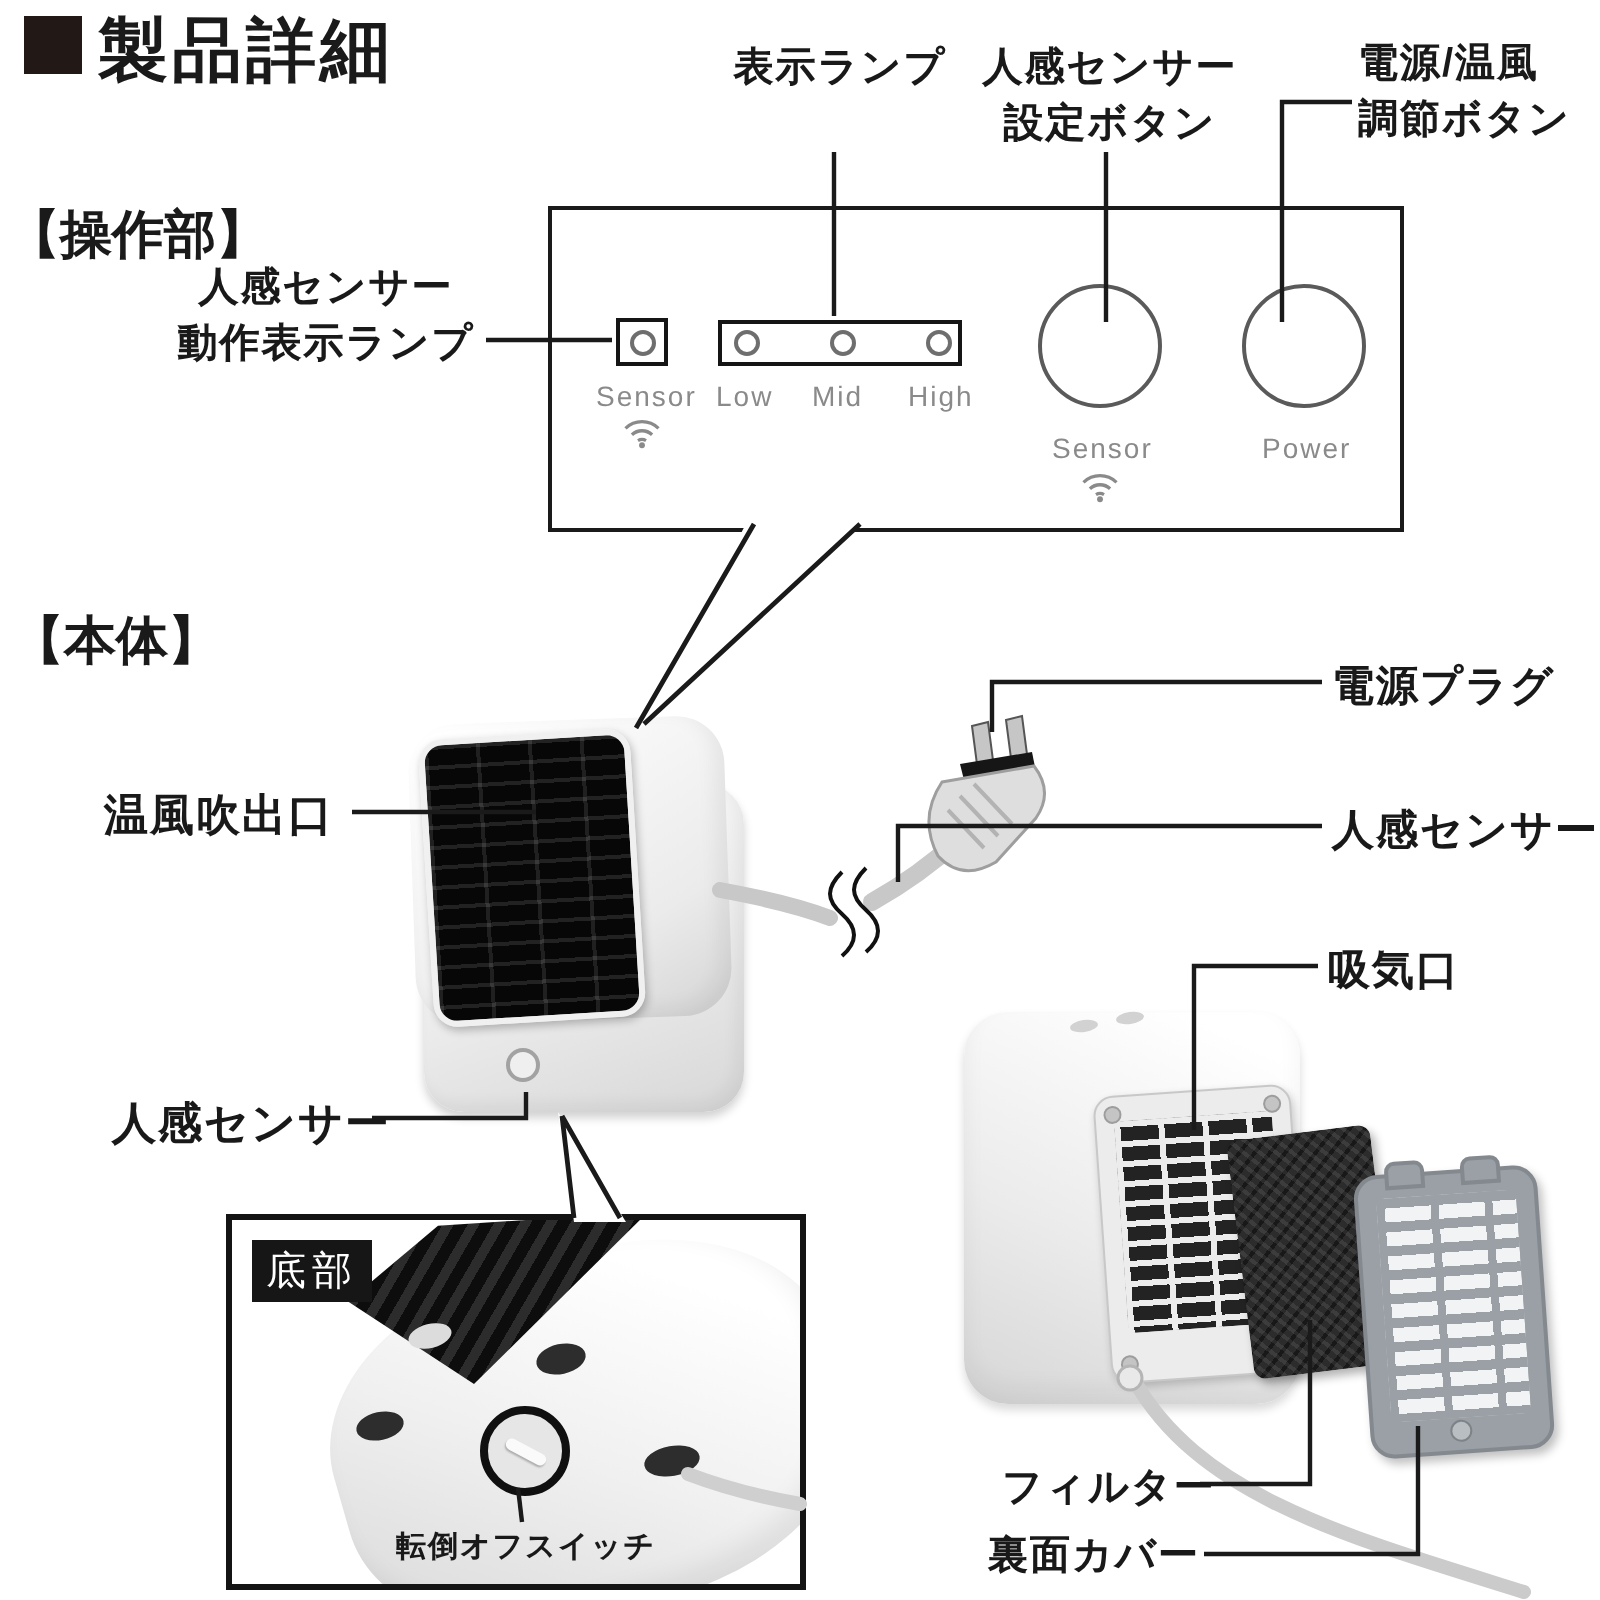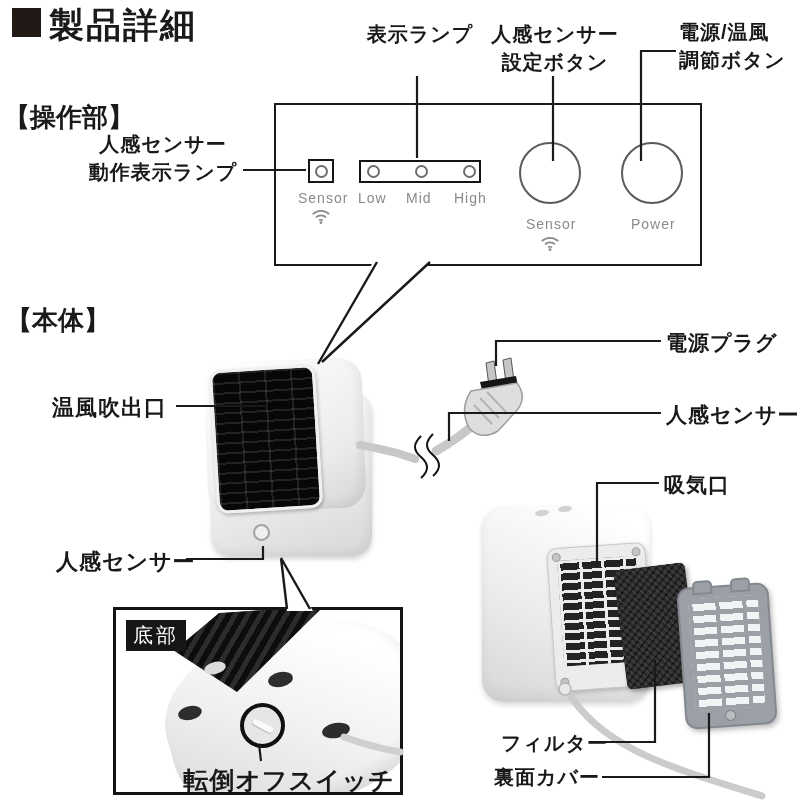--- a/index.html
+++ b/index.html
@@ -126,21 +126,21 @@
   <div class="abs" style="left:88px;top:52px;width:22px;height:12px;border-radius:50%;background:#dcdcdc;transform:rotate(-14deg);"></div>
   <div class="abs foot" style="left:152px;top:62px;width:25px;height:15px;transform:rotate(-12deg);"></div>
   <div class="abs foot" style="left:62px;top:96px;width:24px;height:14px;transform:rotate(-12deg);"></div>
   <div class="abs foot" style="left:206px;top:113px;width:28px;height:15px;transform:rotate(-10deg);"></div>
   <div class="abs ring" style="left:124px;top:93px;width:45px;height:45px;">
     <div class="abs slash" style="left:8px;top:16px;width:22px;height:6px;transform:rotate(28deg);"></div>
   </div>
   <div class="abs teibu" style="left:10px;top:10px;width:60px;height:31px;">
     <span>底部</span>
   </div>
-  <div class="abs jl" style="left:58px;top:154px;width:230px;text-align:center;font-size:25px;">転倒オフスイッチ</div>
+  <div class="abs jl" style="left:32px;top:154px;width:230px;text-align:center;font-size:15px;">転倒オフスイッチ</div>
 </div>
 
 <svg class="overlay" width="800" height="800" viewBox="0 0 800 800">
 
   <polygon points="374,260 318,366 433,260" fill="#ffffff"></polygon>
   <path d="M377,262 L318,364 M430,262 L322,362" stroke="#1a1a1a" stroke-width="2.4" fill="none"></path>
 
   <polygon points="279,556 287,611 313,611" fill="#ffffff"></polygon>
   <path d="M281,558 L287,609 M281,558 L310,609" stroke="#1a1a1a" stroke-width="2.4" fill="none"></path>
 

